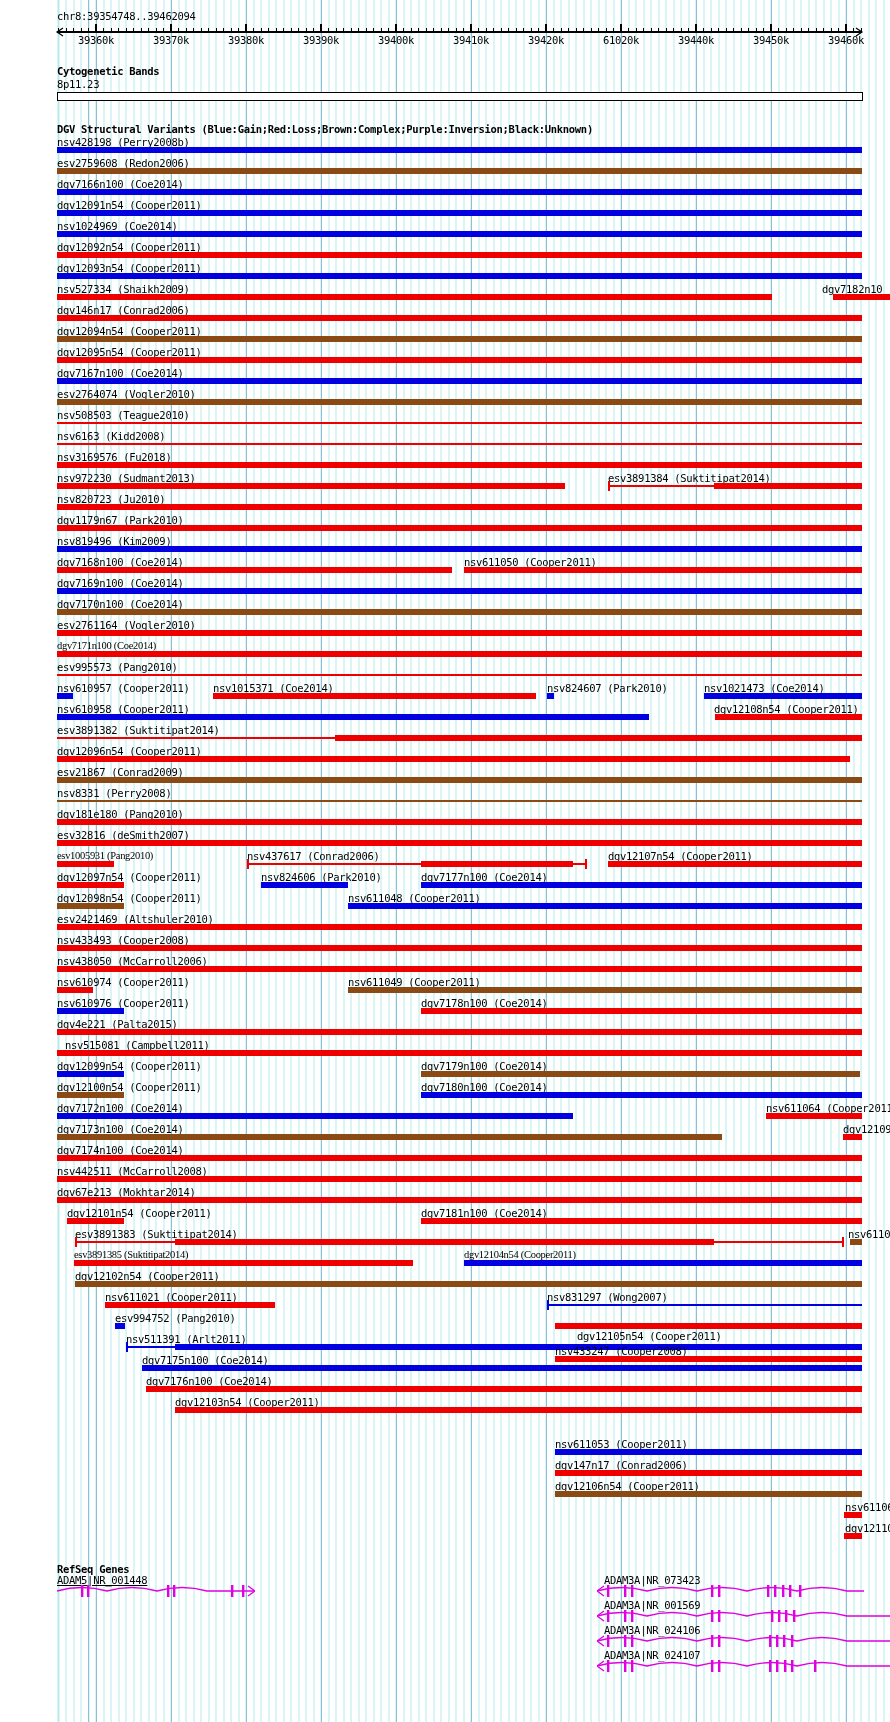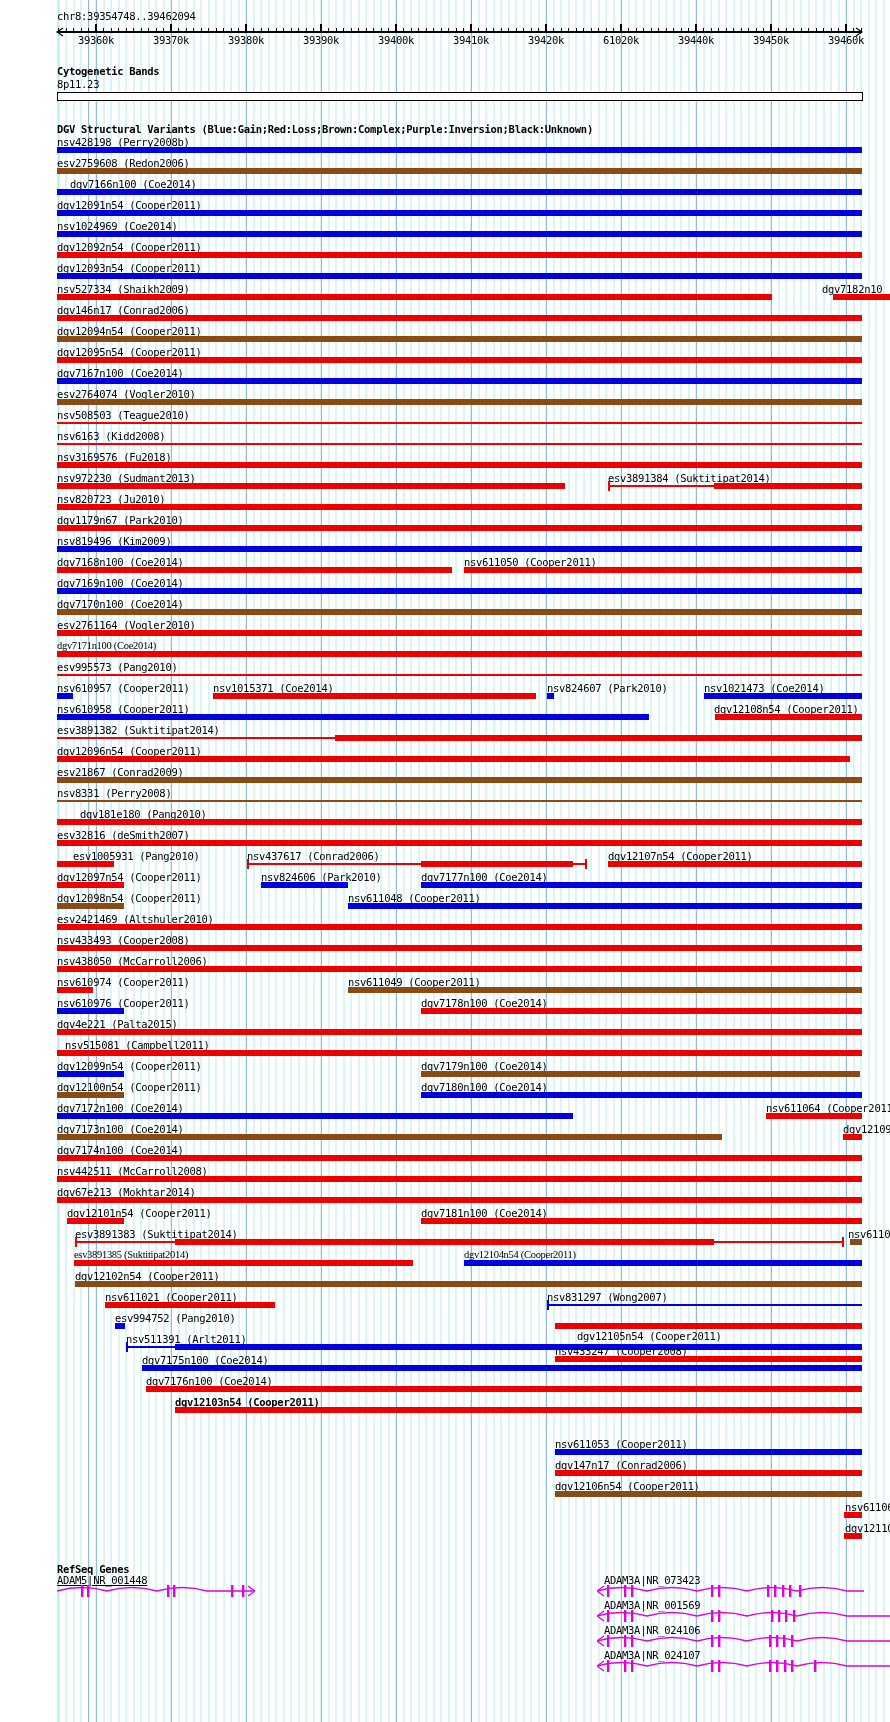--- a/index.html
+++ b/index.html
@@ -184,21 +184,21 @@
 <div id="variants">
     <div class="vrow" style="top: 137px;">
       <div class="vlabel" style="left: 0px;">nsv428198 (Perry2008b)</div>
       <div class="vbar" style="left: 0px; width: 805px; background: rgb(0, 0, 224);"></div>
     </div>
     <div class="vrow" style="top: 158px;">
       <div class="vlabel" style="left: 0px;">esv2759608 (Redon2006)</div>
       <div class="vbar" style="left: 0px; width: 805px; background: rgb(139, 74, 20);"></div>
     </div>
     <div class="vrow" style="top: 179px;">
-      <div class="vlabel" style="left: 13px;">dgv7166n100 (Coe2014)</div>
+      <div class="vlabel" style="left: 0px;">dgv7166n100 (Coe2014)</div>
       <div class="vbar" style="left: 0px; width: 805px; background: rgb(0, 0, 224);"></div>
     </div>
     <div class="vrow" style="top: 200px;">
       <div class="vlabel" style="left: 0px;">dgv12091n54 (Cooper2011)</div>
       <div class="vbar" style="left: 0px; width: 805px; background: rgb(0, 0, 224);"></div>
     </div>
     <div class="vrow" style="top: 221px;">
       <div class="vlabel" style="left: 0px;">nsv1024969 (Coe2014)</div>
       <div class="vbar" style="left: 0px; width: 805px; background: rgb(0, 0, 224);"></div>
     </div>
@@ -321,29 +321,29 @@
     </div>
     <div class="vrow" style="top: 767px;">
       <div class="vlabel" style="left: 0px;">esv21867 (Conrad2009)</div>
       <div class="vbar" style="left: 0px; width: 805px; background: rgb(139, 74, 20);"></div>
     </div>
     <div class="vrow" style="top: 788px;">
       <div class="vlabel" style="left: 0px;">nsv8331 (Perry2008)</div>
       <div class="vline" style="left: 0px; width: 805px; background: rgb(139, 74, 20);"></div>
     </div>
     <div class="vrow" style="top: 809px;">
-      <div class="vlabel" style="left: 16px; padding-left: 7px;">dgv181e180 (Pang2010)</div>
+      <div class="vlabel" style="left: 0px;">dgv181e180 (Pang2010)</div>
       <div class="vbar" style="left: 0px; width: 805px; background: rgb(238, 0, 0);"></div>
     </div>
     <div class="vrow" style="top: 830px;">
       <div class="vlabel" style="left: 0px;">esv32816 (deSmith2007)</div>
       <div class="vbar" style="left: 0px; width: 805px; background: rgb(238, 0, 0);"></div>
     </div>
     <div class="vrow" style="top: 851px;">
-      <div class="vlabel" style="left: 16px;">esv1005931 (Pang2010)</div>
+      <div class="vlabel" style="left: 0px; font-family: Liberation Serif, serif;">esv1005931 (Pang2010)</div>
       <div class="vbar" style="left: 0px; width: 57px; background: rgb(238, 0, 0);"></div>
       <div class="vlabel" style="left: 190px;">nsv437617 (Conrad2006)</div>
       <div class="vtick" style="left: 190px; background: rgb(238, 0, 0);"></div>
       <div class="vline" style="left: 190px; width: 174px; background: rgb(238, 0, 0);"></div>
       <div class="vbar" style="left: 364px; width: 152px; background: rgb(238, 0, 0);"></div>
       <div class="vline" style="left: 516px; width: 12px; background: rgb(238, 0, 0);"></div>
       <div class="vtick" style="left: 528px; background: rgb(238, 0, 0);"></div>
       <div class="vlabel" style="left: 551px;">dgv12107n54 (Cooper2011)</div>
       <div class="vbar" style="left: 551px; width: 254px; background: rgb(238, 0, 0);"></div>
     </div>
@@ -475,21 +475,21 @@
       <div class="vbar" style="left: 118px; width: 687px; background: rgb(0, 0, 224);"></div>
     </div>
     <div class="vrow" style="top: 1355px;">
       <div class="vlabel" style="left: 85px;">dgv7175n100 (Coe2014)</div>
       <div class="vbar" style="left: 85px; width: 720px; background: rgb(0, 0, 224);"></div>
     </div>
     <div class="vrow" style="top: 1376px;">
       <div class="vlabel" style="left: 89px;">dgv7176n100 (Coe2014)</div>
       <div class="vbar" style="left: 89px; width: 716px; background: rgb(238, 0, 0);"></div>
     </div>
-    <div class="vrow" style="top: 1397px; font-weight: bold;">
+    <div class="vrow" style="top: 1397px;">
       <div class="vlabel" style="left: 118px;">dgv12103n54 (Cooper2011)</div>
       <div class="vbar" style="left: 118px; width: 687px; background: rgb(238, 0, 0);"></div>
     </div>
     <div class="vrow" style="top: 1346px;">
       <div class="vlabel" style="left: 498px;">nsv433247 (Cooper2008)</div>
       <div class="vbar" style="left: 498px; width: 307px; background: rgb(238, 0, 0);"></div>
     </div>
     <div class="vrow" style="top: 1439px;">
       <div class="vlabel" style="left: 498px;">nsv611053 (Cooper2011)</div>
       <div class="vbar" style="left: 498px; width: 307px; background: rgb(0, 0, 224);"></div>

